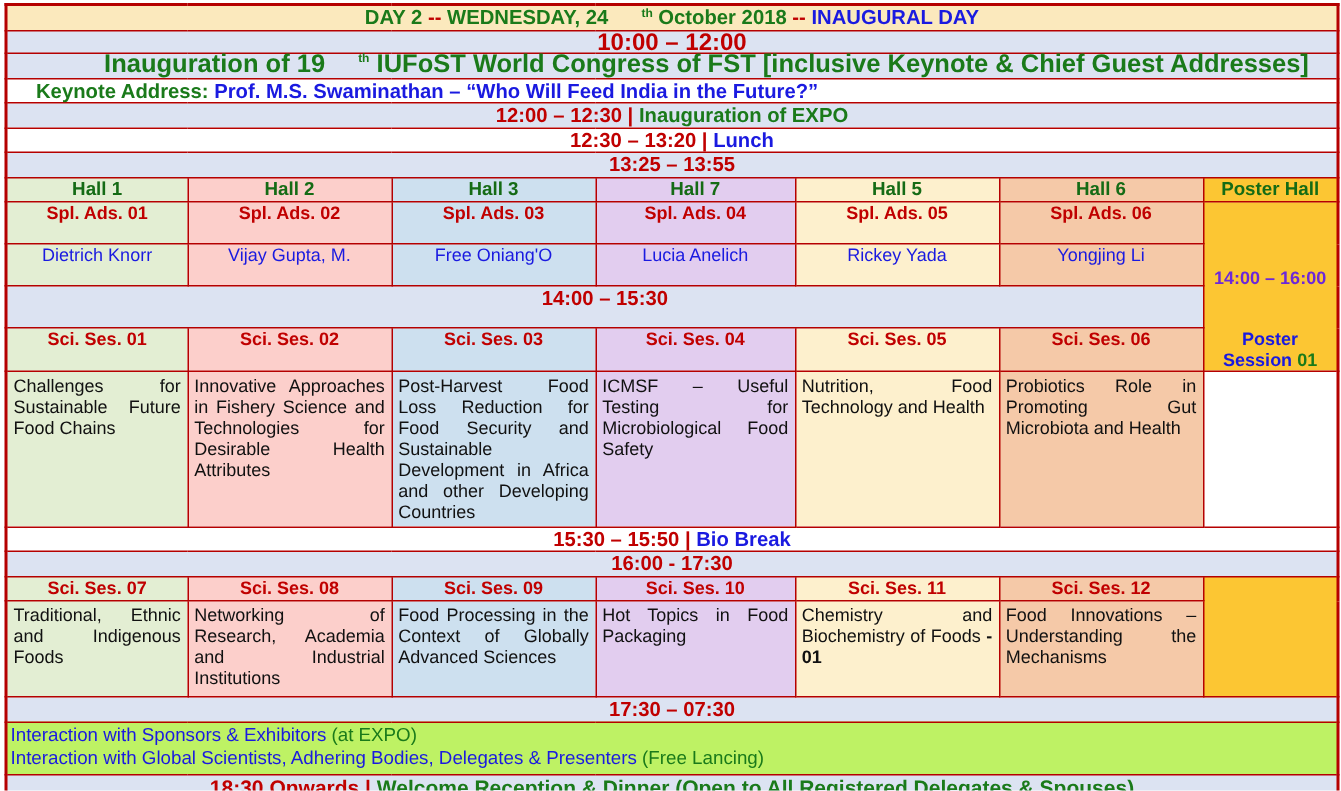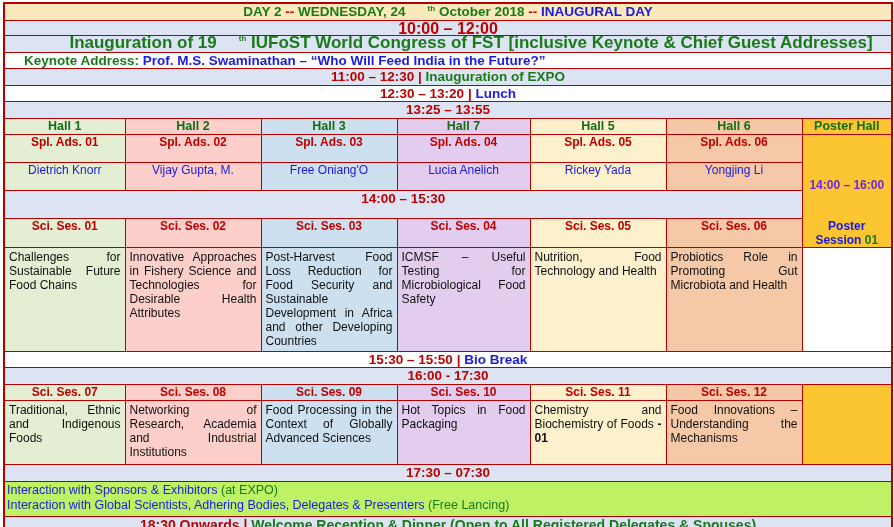--- a/index.html
+++ b/index.html
@@ -123,21 +123,21 @@
   </tr>
 
   <tr>
     <td colspan="7" class="banner r-keynote">
       <span class="green">Keynote Address:</span><span class="blue"> Prof. M.S. Swaminathan – “Who Will Feed India in the Future?”</span>
     </td>
   </tr>
 
   <tr>
     <td colspan="7" class="banner r-time lavbg">
-      <span class="red">11:00 – 12:30</span><span class="red"> | </span><span class="green">Inauguration of EXPO</span>
+      <span class="red">12:00 – 12:30</span><span class="red"> | </span><span class="green">Inauguration of EXPO</span>
     </td>
   </tr>
 
   <tr>
     <td colspan="7" class="banner r-time whitebg">
       <span class="red">12:30 – 13:20</span><span class="red"> | </span><span class="blue">Lunch</span>
     </td>
   </tr>
 
   <tr>

